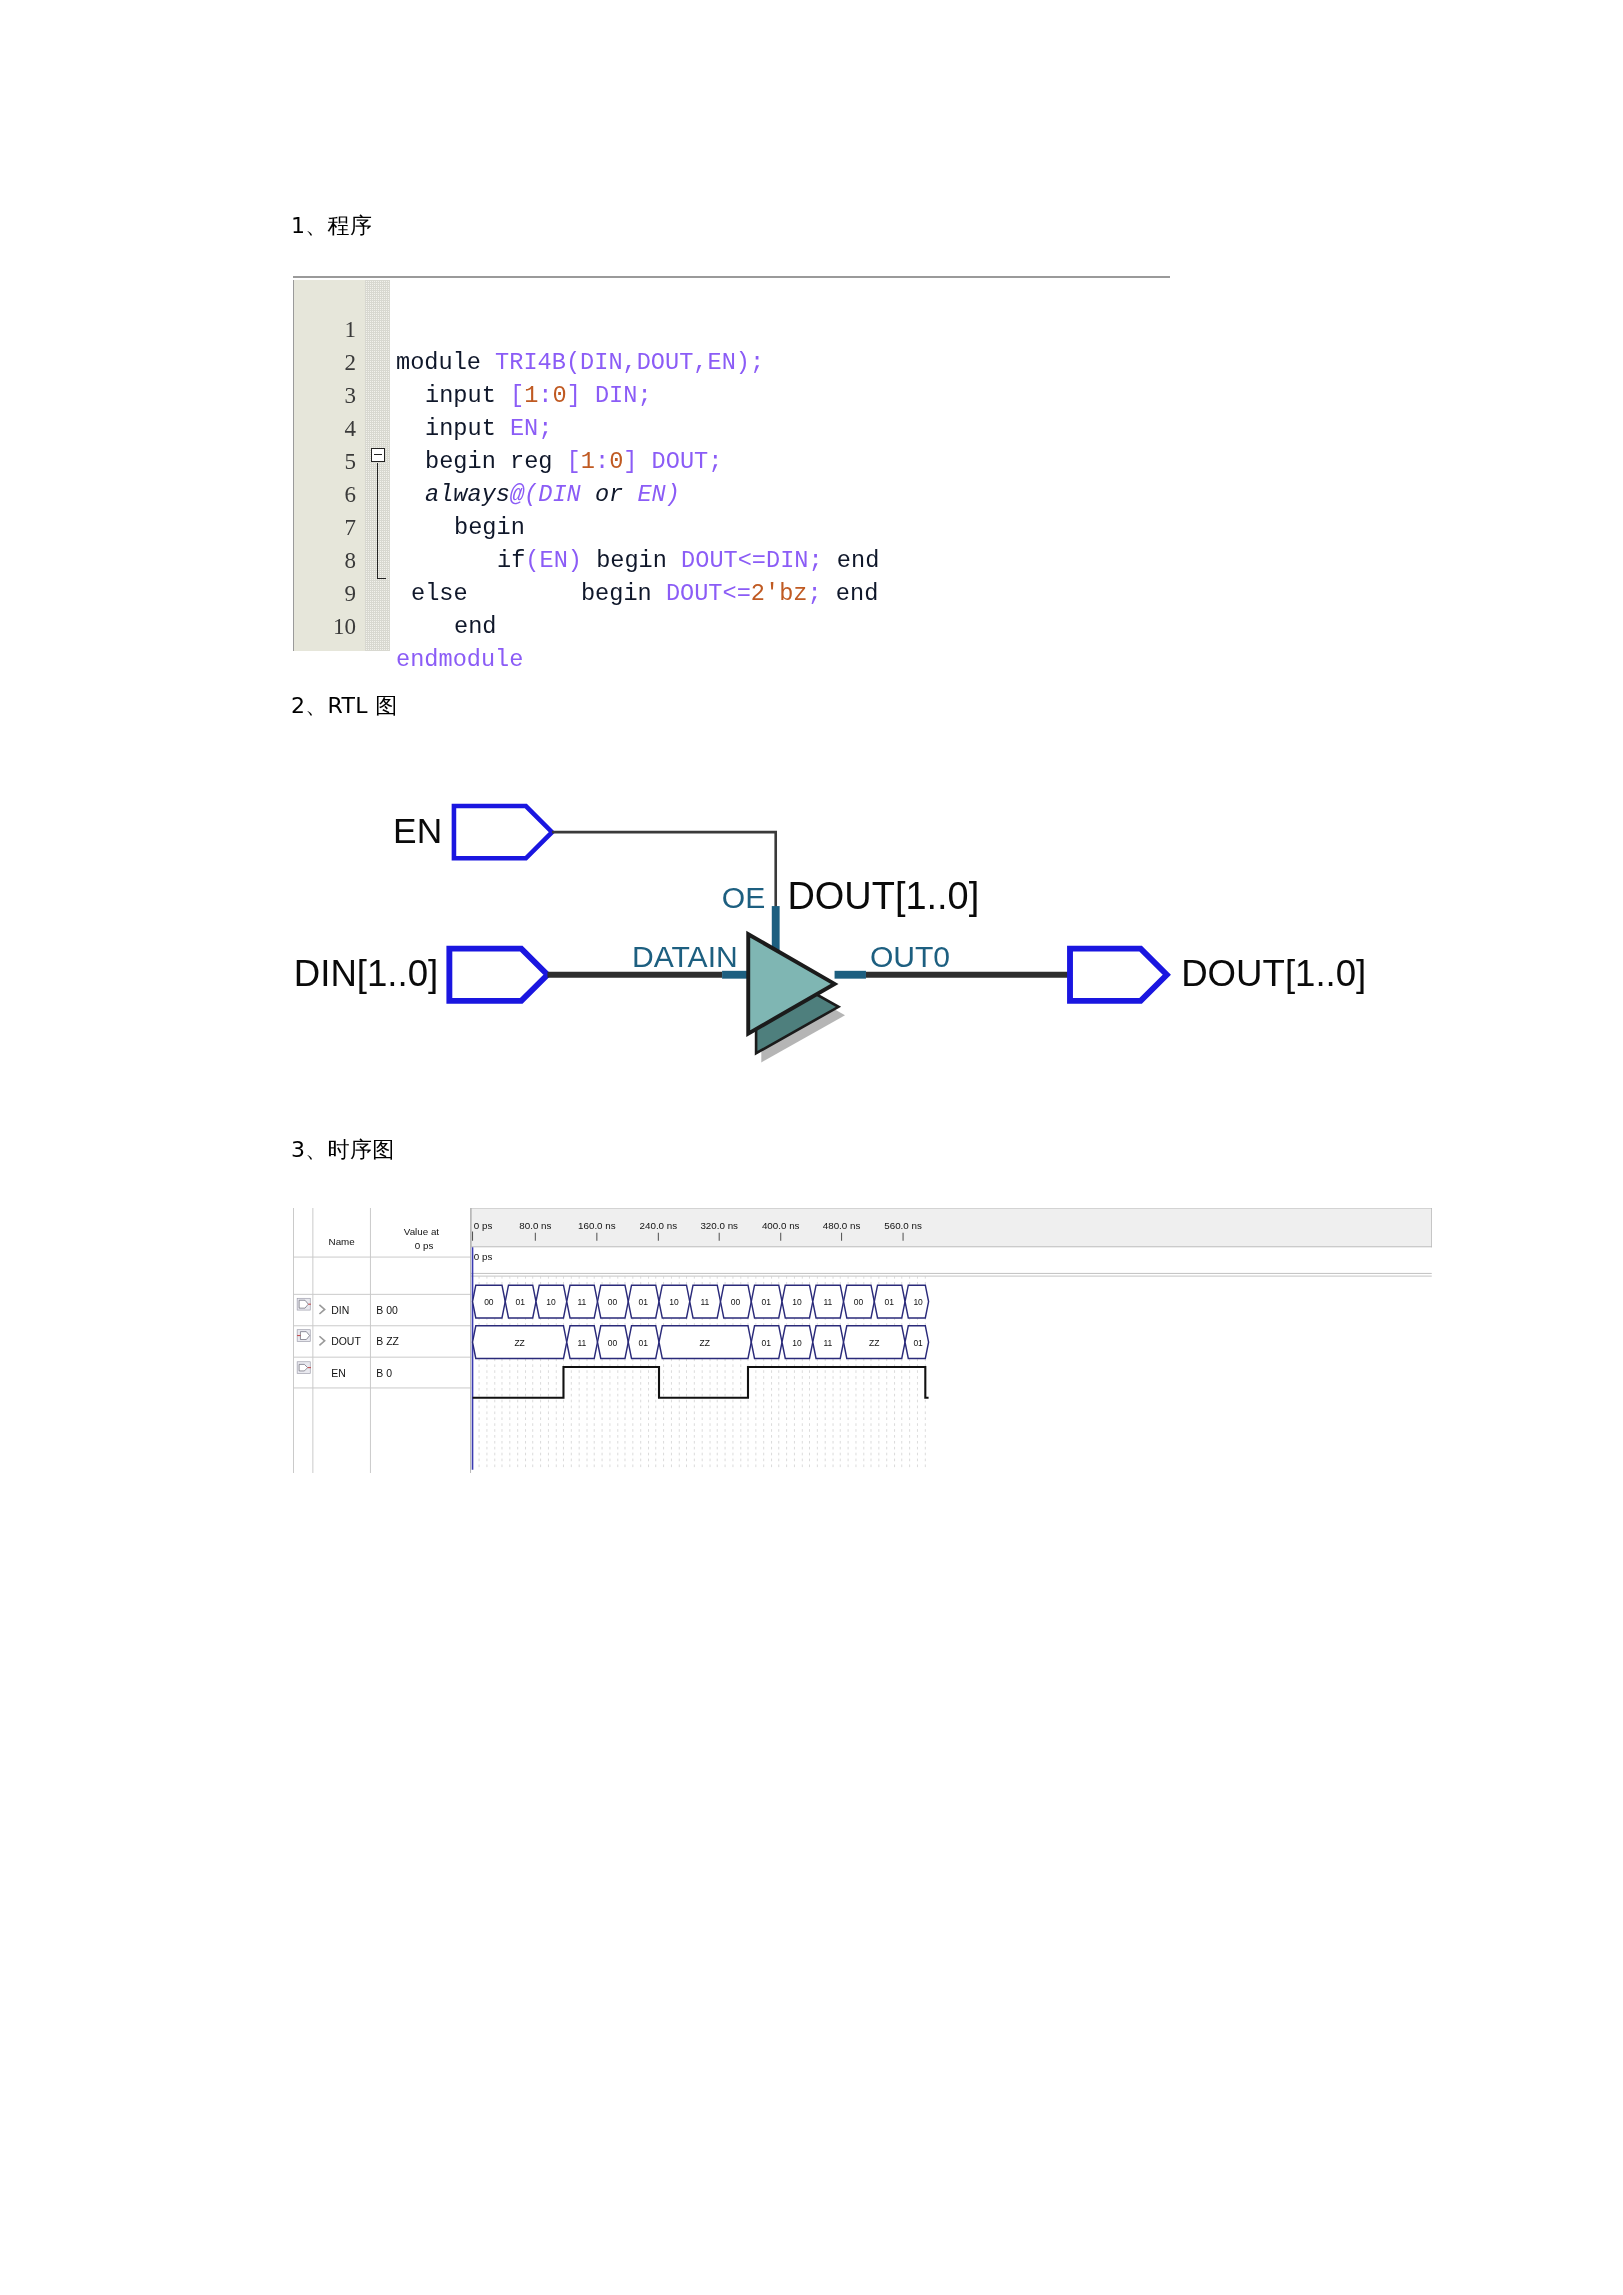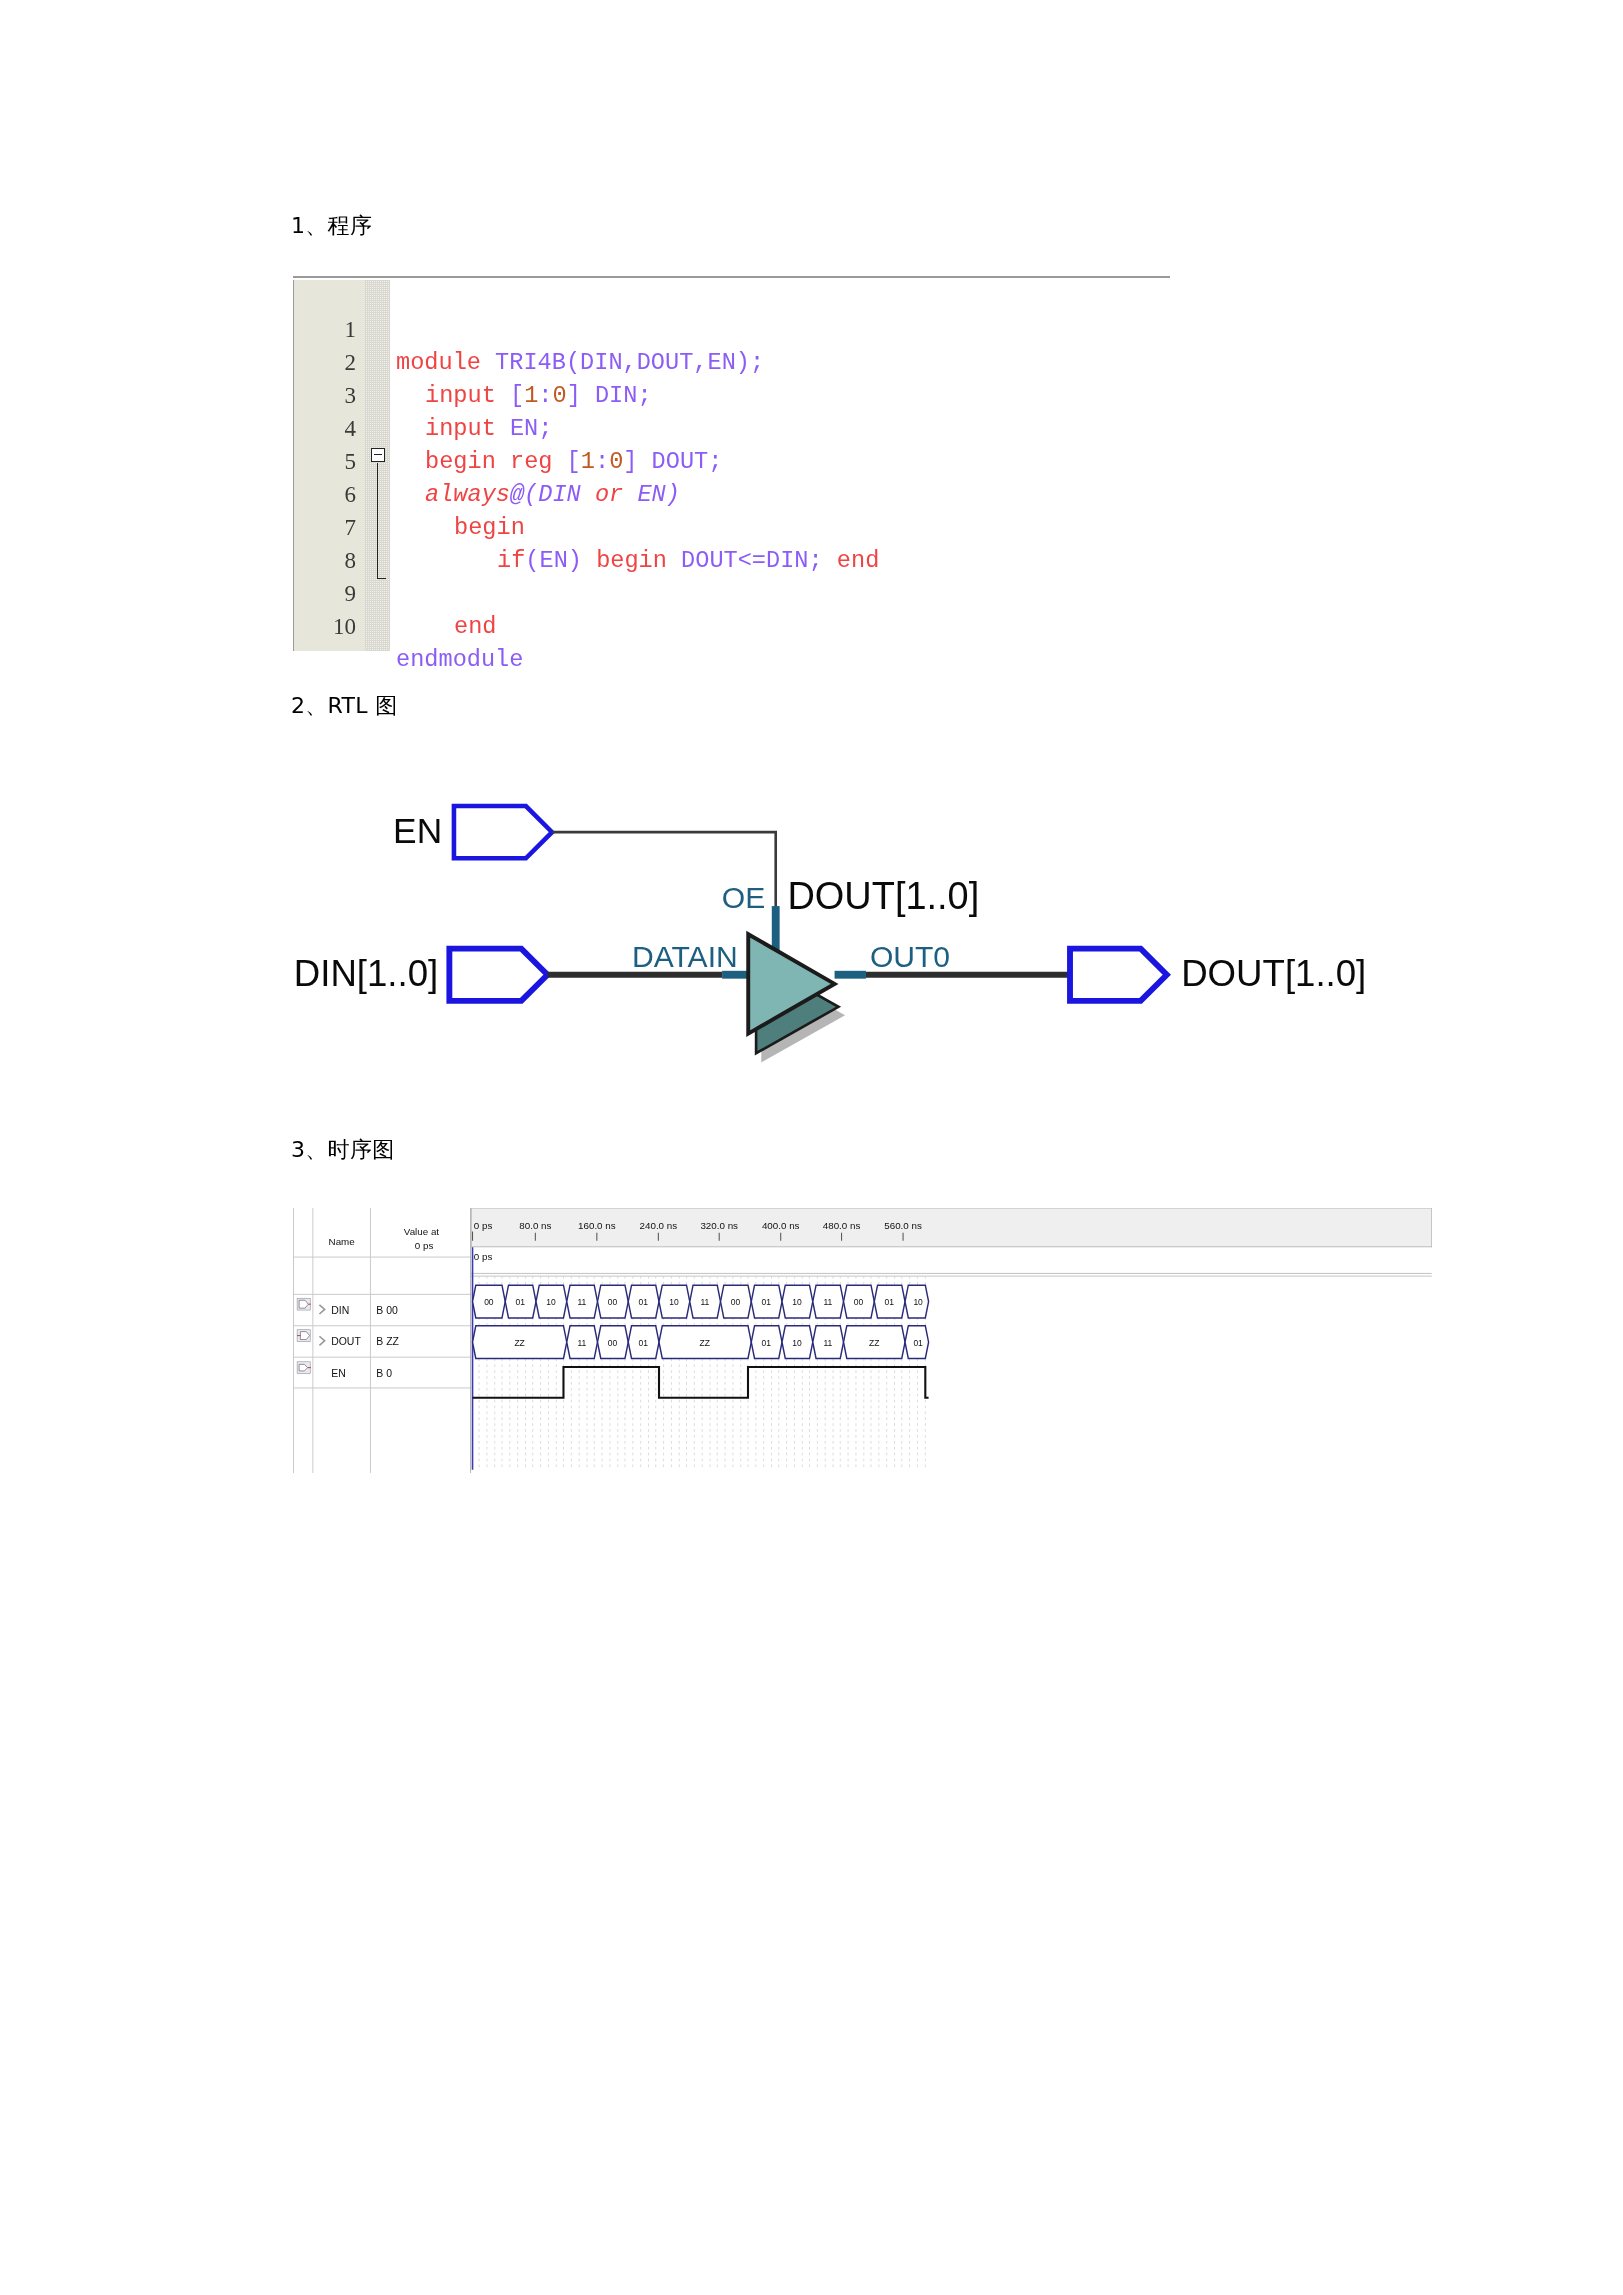--- a/index.html
+++ b/index.html
@@ -90,21 +90,21 @@
   .code-text {
     position: absolute;
     left: 97px;
     height: 33px;
     line-height: 33px;
     white-space: pre;
     font-family: "Liberation Mono", "DejaVu Sans Mono", monospace;
     font-size: 23.6px;
     color: #141414;
   }
-  .kw  { color: #ef4444; }
+  .kw  { color: #0f172a; }
   .num { color: #c05a22; }
   .plain { color: #8b5cf6; }
 
   .fold-marker {
     position: absolute;
     left: 78px;
     width: 14.4px; height: 14.4px;
     border: 1.3px solid #222;
     background: #fff;
     box-sizing: border-box;
@@ -194,20 +194,21 @@
       <span class="code-text" style="left:161px;"><span class="kw">begin</span></span>
     </div>
 
     <div class="code-line" style="position:absolute;left:0;top:200px;width:100%;">
       <span class="lineno">7</span>
       <span class="code-text" style="left:204px;"><span class="kw">if</span><span class="plain">(EN) </span><span class="kw">begin</span><span class="plain"> DOUT&lt;=DIN; </span><span class="kw">end</span></span>
     </div>
 
     <div class="code-line" style="position:absolute;left:0;top:233px;width:100%;">
       <span class="lineno">8</span>
+      <span class="code-text" style="left:118px;"><span class="kw">else</span><span class="plain">        </span><span class="kw">begin</span><span class="plain"> DOUT&lt;=</span><span class="num">2'bz</span><span class="plain">; </span><span class="kw">end</span></span>
     </div>
 
     <div class="code-line" style="position:absolute;left:0;top:266px;width:100%;">
       <span class="lineno">9</span>
       <span class="code-text" style="left:161px;"><span class="kw">end</span></span>
     </div>
 
     <div class="code-line" style="position:absolute;left:0;top:299px;width:100%;">
       <span class="lineno">10</span>
       <span class="code-text" style="left:103px;"><span class="plain">endmodule</span></span>

